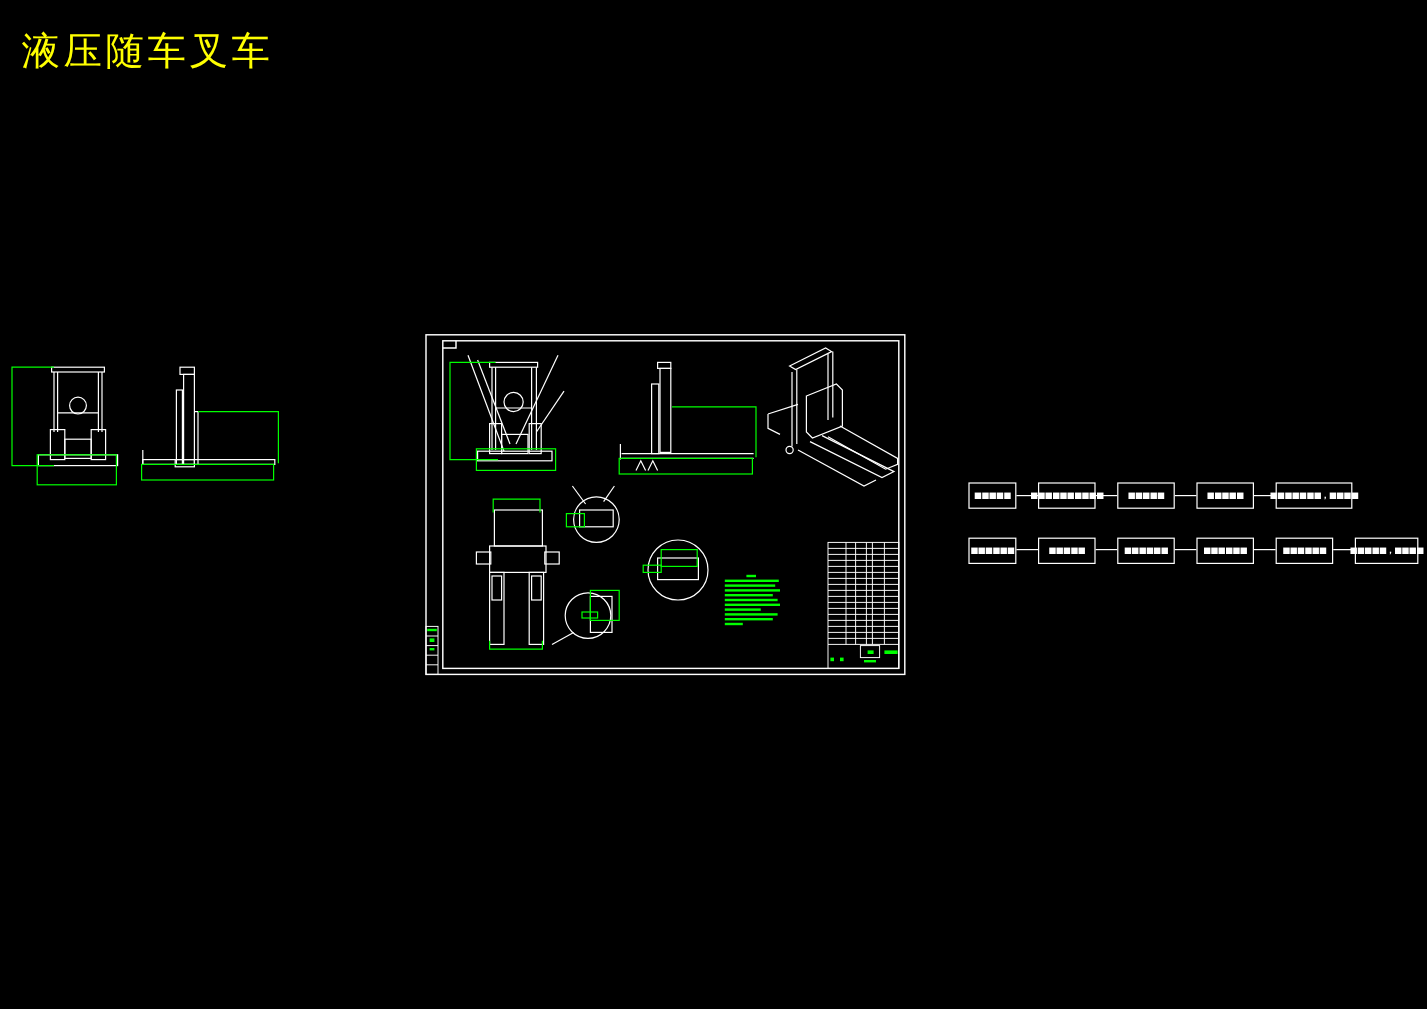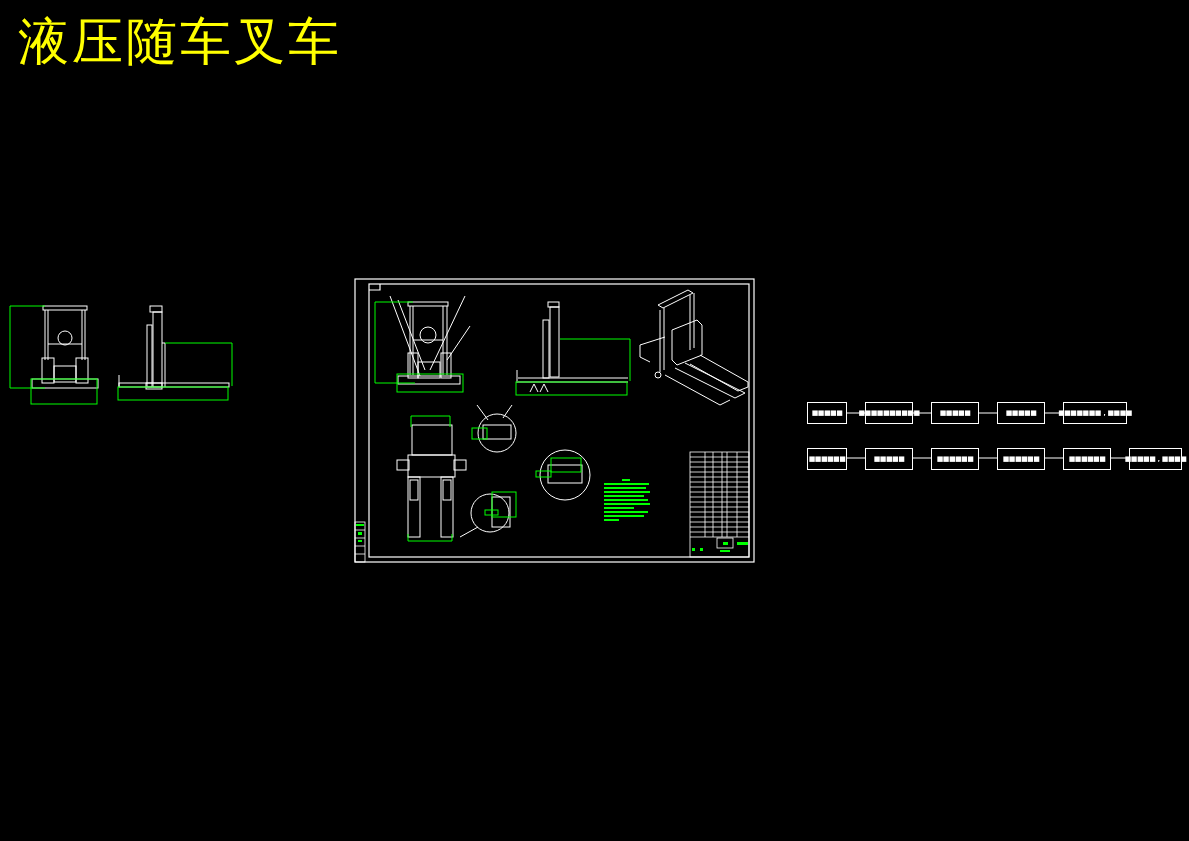--- a/index.html
+++ b/index.html
@@ -1,17 +1,17 @@
 <!DOCTYPE html>
 <html><head>
 <meta charset="utf-8">
 <style>
   html,body{margin:0;padding:0;background:#000;}
   body{width:1189px;height:841px;position:relative;overflow:hidden;font-family:"DejaVu Sans",sans-serif;}
-  .title{position:absolute;left:18px;top:14px;color:#ffff00;font-family:"DejaVu Serif",serif;font-size:51px;letter-spacing:3px;line-height:56px;}
+  .title{position:absolute;left:18px;top:14px;color:#ffff00;font-family:"DejaVu Serif",serif;font-size:32px;letter-spacing:3px;line-height:56px;}
   svg{position:absolute;left:0;top:0;}
   .fc-box{position:absolute;border:1.5px solid #fff;box-sizing:border-box;display:flex;align-items:center;justify-content:center;}
   .fc-text{color:#fff;font-size:7px;font-weight:bold;white-space:nowrap;letter-spacing:-0.5px;}
 </style>
 </head>
 <body>
 
 <div class="title">液压随车叉车</div>
 
 <svg width="1189" height="841">

